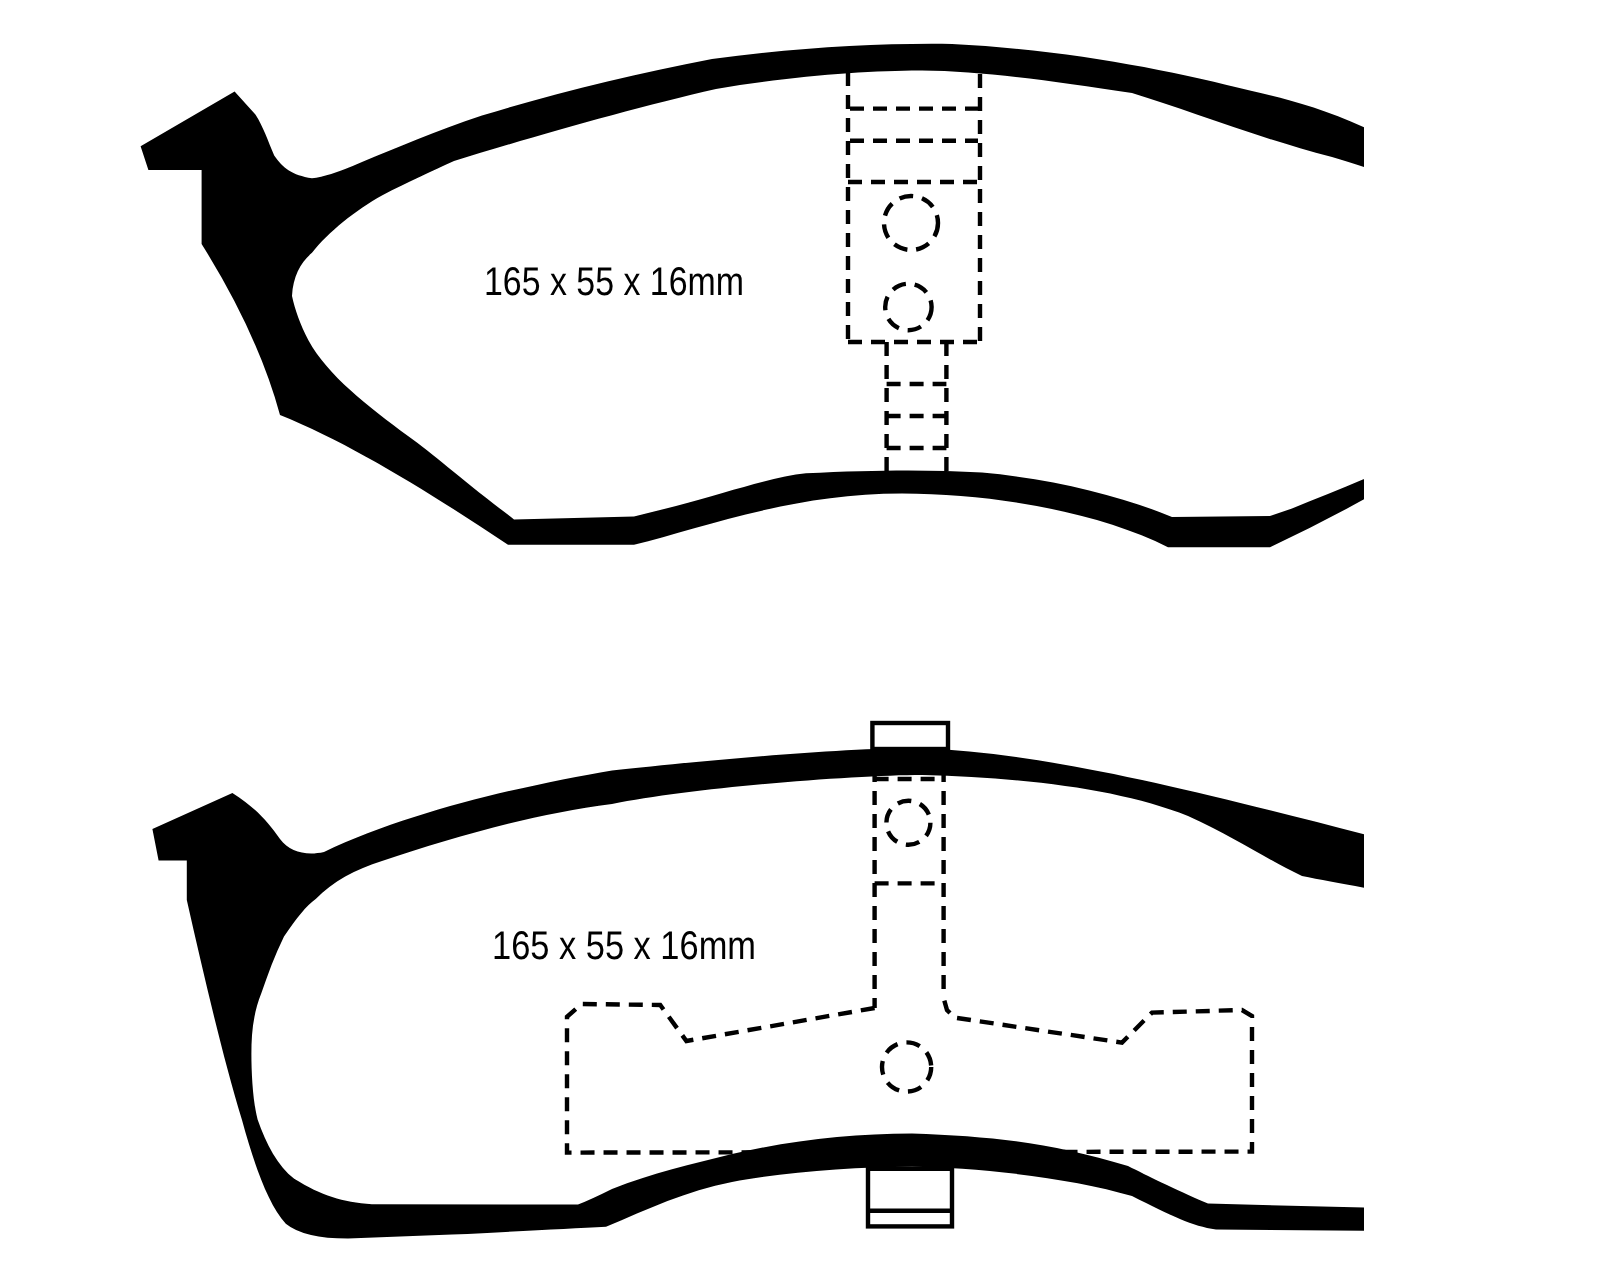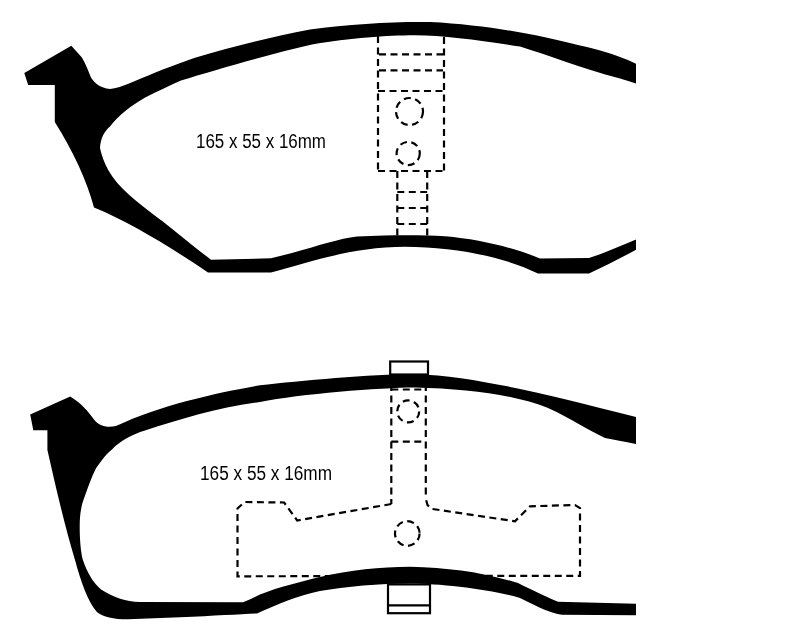--- a/index.html
+++ b/index.html
@@ -1,16 +1,16 @@
 <!DOCTYPE html>
 <html><head>
 <meta charset="utf-8">
 <style>
   html,body{margin:0;padding:0;background:#ffffff;-webkit-font-smoothing:antialiased;}
-  .wrap{width:636px;height:638px;position:relative;background:#0369a1;overflow:hidden;}
+  .wrap{width:636px;height:638px;position:relative;background:#0369a1;overflow:hidden;margin-left:46px;}
 </style>
 </head>
 <body>
 <div class="wrap">
 <svg width="800" height="638" viewBox="0 0 800 638">
 
   <rect x="0" y="0" width="800" height="638" fill="#ffffff"></rect>
 
   <g stroke="#000" stroke-width="2.2" fill="none" stroke-dasharray="7 4.5">
     <path d="M 378 36 L 378 171"></path>

